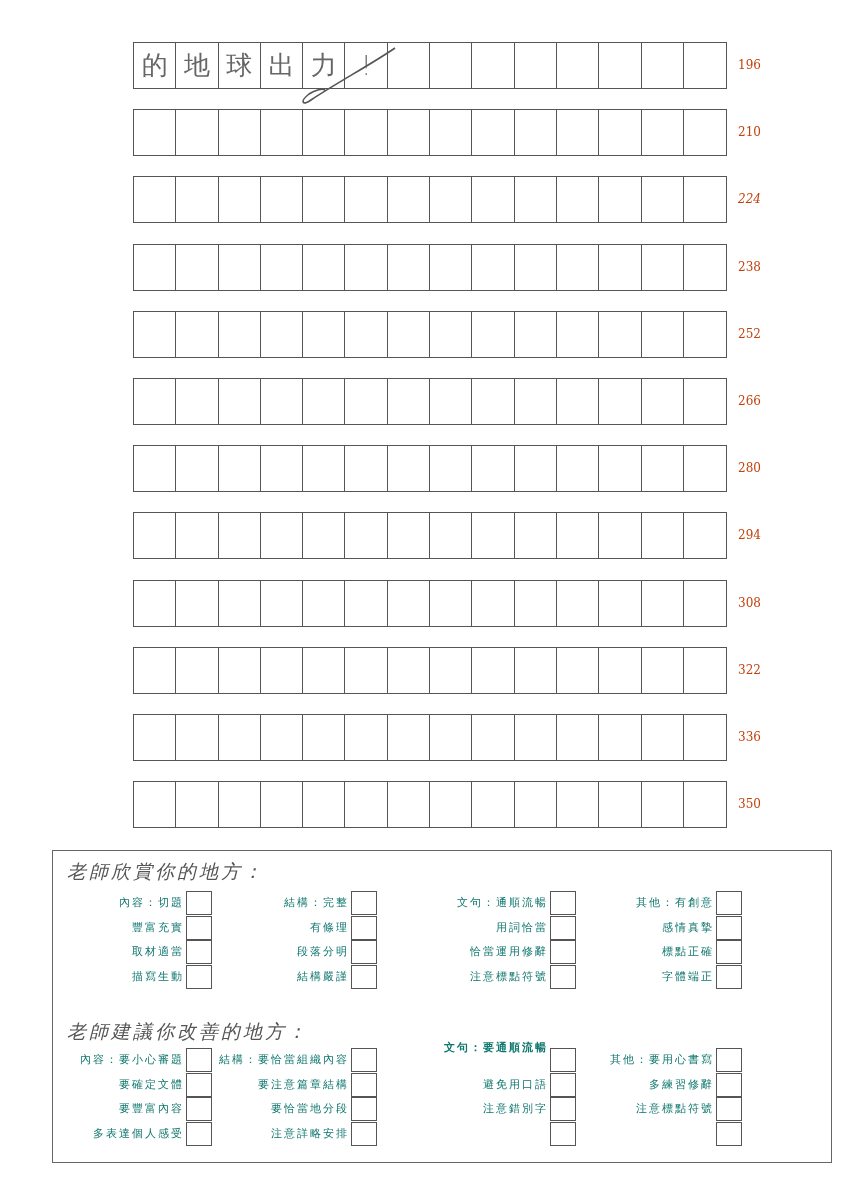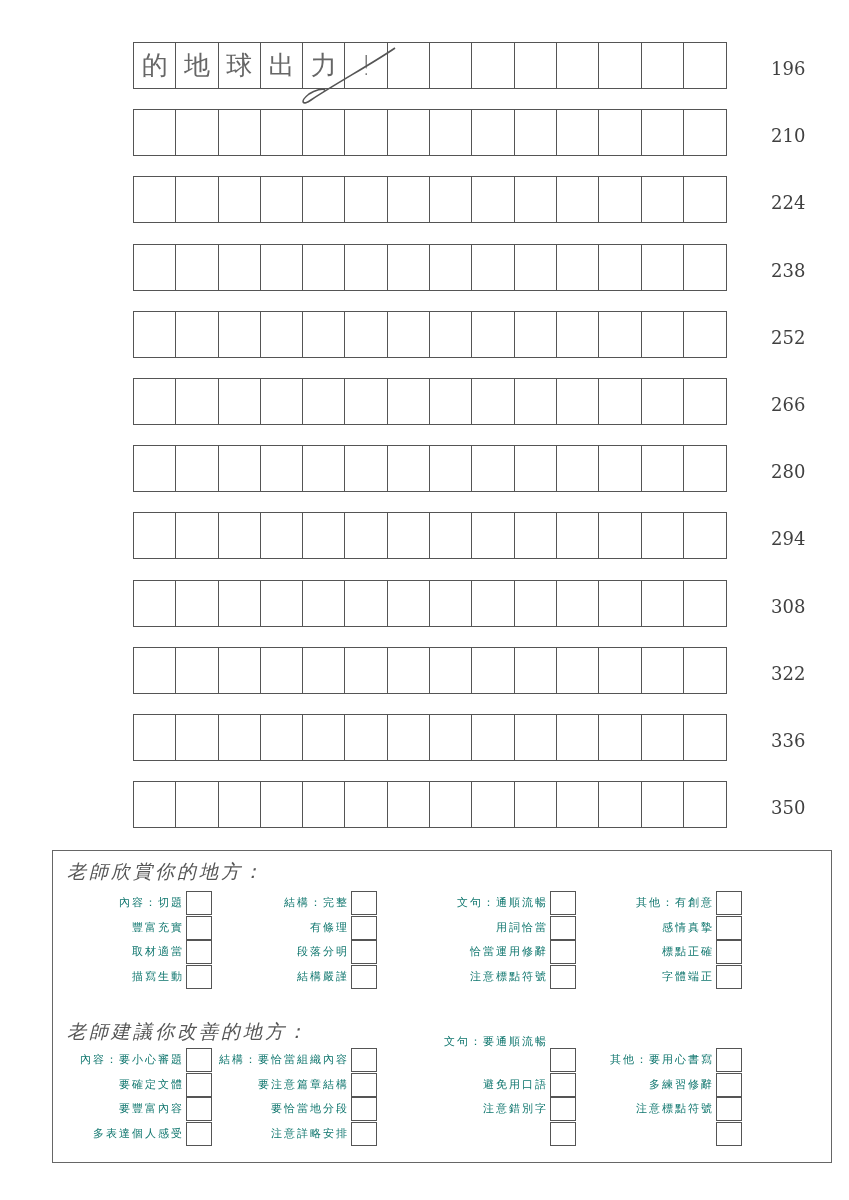--- a/index.html
+++ b/index.html
@@ -4,21 +4,21 @@
 <style>
   html, body { margin:0; padding:0; }
   body { width:849px; height:1200px; background:#ffffff; position:relative; overflow:hidden;
          font-family:"DejaVu Serif", serif; color:#555; }
   .grid-row { position:absolute; left:133px; height:47px; display:flex;
               border:1.3px solid #555; box-sizing:border-box; }
   .cell { width:42.3px; height:100%; box-sizing:border-box; border-right:1.3px solid #555;
           display:flex; align-items:center; justify-content:center;
           font-family:"DejaVu Sans", sans-serif; font-size:26px; color:#666; font-weight:200; }
   .cell:last-child { border-right:none; }
-  .row-num { position:absolute; left:771px; font-size:18px; color:#404040; }
+  .row-num { position:absolute; left:738px; font-size:12px; color:#c2410c; }
   .scribble { position:absolute; left:295px; top:44px; pointer-events:none; }
   .feedback { position:absolute; left:52px; top:850px; width:780px; height:313px;
               border:1.3px solid #666; box-sizing:border-box; }
   .fb-title { position:absolute; font-size:19px; font-style:italic; color:#555; letter-spacing:3px; }
   .item { position:absolute; font-size:11px; color:#0f766e; white-space:nowrap; text-align:right; letter-spacing:2px; }
   .box { position:absolute; width:26px; height:24px; border:1.3px solid #555; box-sizing:border-box; background:#fff; }
 </style>
 </head>
 <body>
 
@@ -268,42 +268,42 @@
       <div class="item" style="right: 647px; top: 274.5px;">多表達個人感受</div>
       <div class="box" style="left: 133px; top: 270.5px;"></div>
       <div class="item" style="right: 482px; top: 201px;">結構：要恰當組織內容</div>
       <div class="box" style="left: 298px; top: 197px;"></div>
       <div class="item" style="right: 482px; top: 225.5px;">要注意篇章結構</div>
       <div class="box" style="left: 298px; top: 221.5px;"></div>
       <div class="item" style="right: 482px; top: 250px;">要恰當地分段</div>
       <div class="box" style="left: 298px; top: 246px;"></div>
       <div class="item" style="right: 482px; top: 274.5px;">注意詳略安排</div>
       <div class="box" style="left: 298px; top: 270.5px;"></div>
-      <div class="item" style="right: 283px; top: 183px;">文句：要通順流暢</div>
+      <div class="item" style="right: 283px; top: 189px; font-weight: bold;">文句：要通順流暢</div>
       <div class="box" style="left: 497px; top: 197px;"></div>
       <div class="item" style="right: 283px; top: 225.5px;">避免用口語</div>
       <div class="box" style="left: 497px; top: 221.5px;"></div>
       <div class="item" style="right: 283px; top: 250px;">注意錯別字</div>
       <div class="box" style="left: 497px; top: 246px;"></div>
       <div class="item" style="right: 283px; top: 274.5px;"></div>
       <div class="box" style="left: 497px; top: 270.5px;"></div>
       <div class="item" style="right: 117px; top: 201px;">其他：要用心書寫</div>
       <div class="box" style="left: 663px; top: 197px;"></div>
       <div class="item" style="right: 117px; top: 225.5px; margin-left: 40px;">多練習修辭</div>
       <div class="box" style="left: 663px; top: 221.5px;"></div>
       <div class="item" style="right: 117px; top: 250px;">注意標點符號</div>
       <div class="box" style="left: 663px; top: 246px;"></div>
       <div class="item" style="right: 117px; top: 274.5px;"></div>
       <div class="box" style="left: 663px; top: 270.5px;"></div>
     </div>
 </div>
 
 <div class="row-num" style="top: 58px;">196</div>
 <div class="row-num" style="top: 125.2px;">210</div>
-<div class="row-num" style="top: 192.4px;">224</div>
+<div class="row-num" style="top: 192.4px; font-style: italic;">224</div>
 <div class="row-num" style="top: 259.6px;">238</div>
 <div class="row-num" style="top: 326.8px;">252</div>
 <div class="row-num" style="top: 394px;">266</div>
 <div class="row-num" style="top: 461.2px;">280</div>
 <div class="row-num" style="top: 528.4px;">294</div>
 <div class="row-num" style="top: 595.6px;">308</div>
 <div class="row-num" style="top: 662.8px;">322</div>
 <div class="row-num" style="top: 730px;">336</div>
 <div class="row-num" style="top: 797.2px;">350</div>
 

